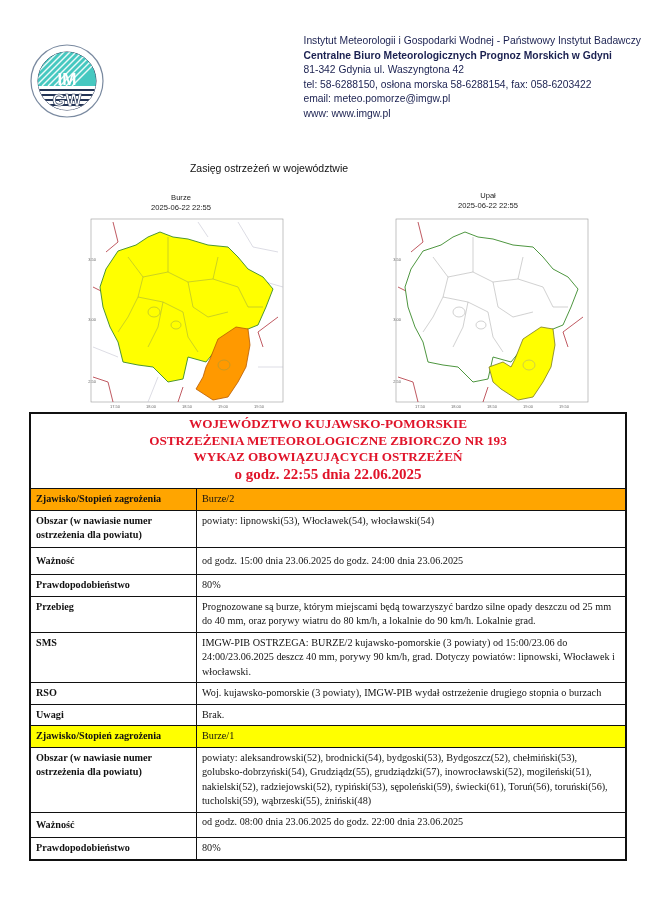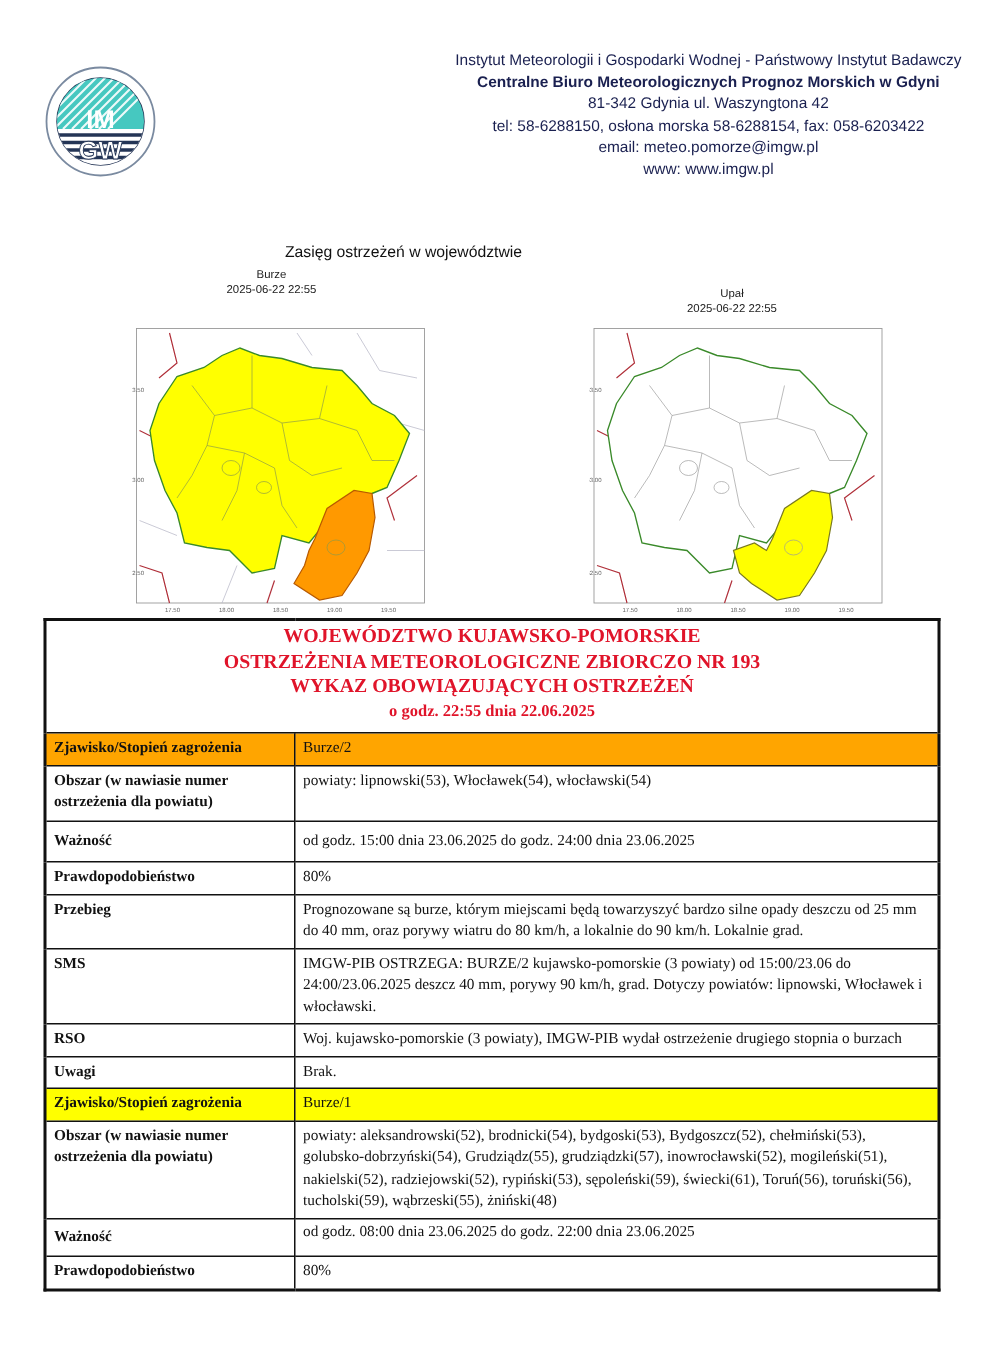--- a/index.html
+++ b/index.html
@@ -1,26 +1,26 @@
 <!DOCTYPE html>
 <html><head>
 <meta charset="utf-8">
 <style>
   html,body{margin:0;padding:0;background:#fff;}
   body{width:657px;height:899px;position:relative;overflow:hidden;font-family:"Liberation Serif",serif;color:#111;}
-  .header-info{position:absolute;right:16px;top:34px;text-align:center;font-family:"Liberation Sans",sans-serif;font-size:10.3px;line-height:14.6px;color:#1a2050;}
+  .header-info{position:absolute;right:16px;top:34px;text-align:left;font-family:"Liberation Sans",sans-serif;font-size:10.3px;line-height:14.6px;color:#1a2050;}
   .header-info .bold{font-weight:bold;}
   .logo{position:absolute;left:30px;top:40px;width:74px;height:82px;}
   .section-title{position:absolute;left:0;width:538px;top:162px;text-align:center;font-family:"Liberation Sans",sans-serif;font-size:10.5px;color:#111;}
   .map-label{position:absolute;text-align:center;font-family:"Liberation Sans",sans-serif;font-size:7.6px;line-height:9.5px;color:#222;width:120px;}
   .map{position:absolute;top:217px;width:198px;height:192px;}
   table.warn{position:absolute;left:29px;top:412px;width:598px;border-collapse:collapse;font-family:"Liberation Serif",serif;font-size:10.2px;}
   table.warn td{border:1px solid #111;padding:3px 5px;vertical-align:top;line-height:14.5px;}
   table.warn td.head{text-align:center;color:#e0142a;font-weight:bold;font-size:13.2px;line-height:16.5px;padding:2px 4px 6px;border:2px solid #111;border-bottom:1px solid #111;}
-  table.warn td.head .sub{font-size:11px;}
+  table.warn td.head .sub{font-size:15px;}
   td.lbl{width:155px;font-weight:bold;}
   tr.orange td{background:#ffa500;}
   tr.yellow td{background:#ffff00;}
   table.warn tr td:first-child{border-left:2px solid #111;}
   table.warn tr td:last-child{border-right:2px solid #111;}
   table.warn tr:last-child td{border-bottom:2px solid #111;}
 </style>
 </head>
 <body>
 
@@ -64,21 +64,21 @@
   <div>Instytut Meteorologii i Gospodarki Wodnej - Państwowy Instytut Badawczy</div>
   <div class="bold">Centralne Biuro Meteorologicznych Prognoz Morskich w Gdyni</div>
   <div>81-342 Gdynia ul. Waszyngtona 42</div>
   <div>tel: 58-6288150, osłona morska 58-6288154, fax: 058-6203422</div>
   <div>email: meteo.pomorze@imgw.pl</div>
   <div>www: www.imgw.pl</div>
 </div>
 
 <div class="section-title">Zasięg ostrzeżeń w województwie</div>
 
-<div class="map-label" style="left:121px;top:178px;">
+<div class="map-label" style="left:121px;top:193px;">
   <div>Burze</div>
   <div>2025-06-22 22:55</div>
 </div>
 <div class="map-label" style="left:428px;top:191px;">
   <div>Upał</div>
   <div>2025-06-22 22:55</div>
 </div>
 
 <div class="map" style="left:88px;">
   <svg width="198" height="192" viewBox="0 0 198 192">

